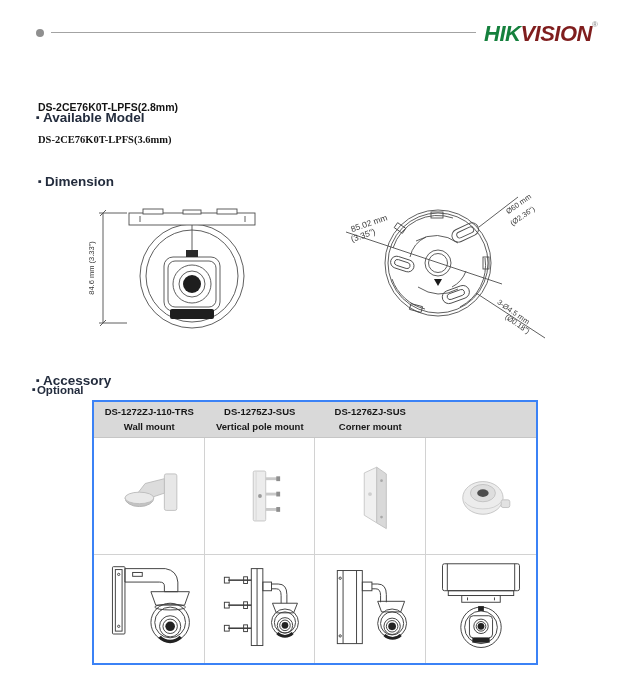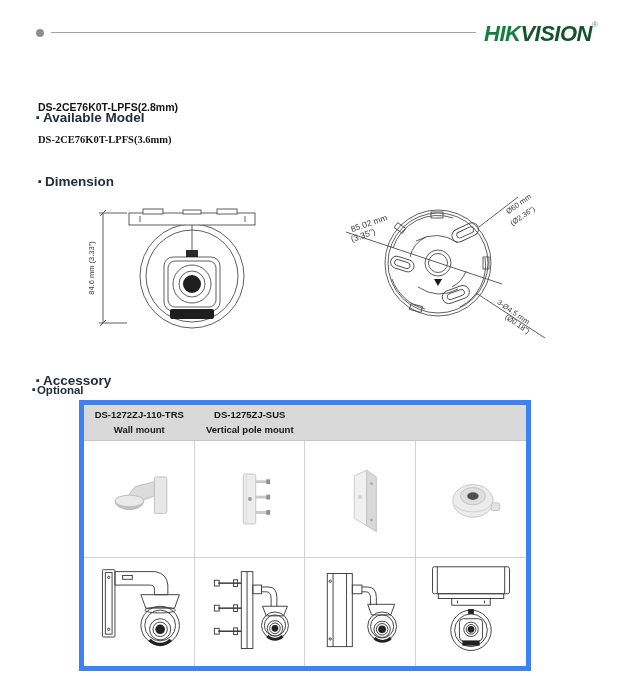--- a/index.html
+++ b/index.html
@@ -5,42 +5,42 @@
   html,body { margin:0; padding:0; }
   body {
     width:632px; height:676px; position:relative; background:#ffffff;
     font-family:"Liberation Sans", sans-serif; color:#1a1a1a; overflow:hidden;
   }
   
   .top-dot { position:absolute; left:36px; top:29px; width:8px; height:8px; border-radius:50%; background:#8f8f8f; }
   .top-rule { position:absolute; left:51px; top:32px; width:425px; height:1px; background:#a3a3a3; }
   .logo { position:absolute; left:484px; top:20px; font-style:italic; font-weight:bold; font-size:22px; letter-spacing:-0.5px; white-space:nowrap; }
   .logo-hik { color:#15803d; }
-  .logo-vision { color:#14532d; }
+  .logo-vision { color:#7f1d1d; }
   .logo-reg { color:#9a9a9a; font-size:8px; vertical-align:14px; font-style:normal; }
 
   
   .heading { position:absolute; font-weight:bold; color:#232c3d; font-size:13.5px; }
   .heading .bullet { font-size:11px; margin-right:3px; position:relative; top:-1px; }
   .h-available { left:36px; top:98px;margin-top:12px; }
   .h-dimension { left:38px; top:174px; }
   .h-accessory { left:36px; top:373px; }
   .h-optional  { left:32px; top:384px; font-size:11.5px; }
   .h-optional .bullet { margin-right:1px; }
   .model-line { position:absolute; left:38px; font-size:10.5px; font-weight:bold; color:#141414; }
   .m1 { top:101px; } .m2 { top:134px;font-family:Liberation Serif, serif; }
 
   
   .front-view { position:absolute; left:85px; top:200px; }
   .base-view  { position:absolute; left:330px; top:186px; }
   .dim-label  { font-size:7.5px; fill:#3a3a3a; }
   .dim-label-lg { font-size:8.5px; fill:#3a3a3a; }
 
   
-  .acc-table { position:absolute; left:79px; top:400px; width:442px; border:5px solid #3b82f6; background:#fff; }
+  .acc-table { position:absolute; left:92px; top:400px; width:442px; border:2px solid #3b82f6; background:#fff; }
   .acc-header { display:grid; grid-template-columns:repeat(4,1fr); background:#d9d9d9; height:35px; align-items:center; border-bottom:1px solid #c6c6c6; }
   .acc-head-cell { text-align:center; font-weight:bold; font-size:9.5px; line-height:1.5; color:#161616; }
   .acc-row { display:grid; grid-template-columns:repeat(4,1fr); }
   .acc-cell { height:116px; border-right:1px solid #d2d2d2; border-bottom:1px solid #d2d2d2; display:flex; align-items:center; justify-content:center; background:#fff; }
   .acc-cell.last { border-right:none; }
   .acc-row.r2 .acc-cell { height:108px; border-bottom:none; }
   svg { display:block; }
 </style>
 </head>
 <body>
@@ -152,20 +152,24 @@
 
 <div class="acc-table">
   <div class="acc-header">
     <div class="acc-head-cell">
       <div>DS-1272ZJ-110-TRS</div>
       <div>Wall mount</div>
     </div>
     <div class="acc-head-cell">
       <div>DS-1275ZJ-SUS</div>
       <div>Vertical pole mount</div>
+    </div>
+    <div class="acc-head-cell">
+      <div>DS-1276ZJ-SUS</div>
+      <div>Corner mount</div>
     </div>
   </div>
 
   <div class="acc-row r1">
     <div class="acc-cell">
       <svg width="96" height="96" viewBox="0 0 100 100">
         <rect x="66" y="27" width="13" height="38" rx="2" fill="#e7e7e7" stroke="#c0c0c0"></rect>
         <path d="M36,50 L46,37 L66,32 L66,47 L48,53 Z" fill="#dcdcdc" stroke="#bdbdbd"></path>
         <path d="M25,52 a15,9 0 0 0 30,0 z" fill="#c3c3c3" stroke="#b3b3b3"></path>
         <ellipse cx="40" cy="52" rx="15" ry="6" fill="#e9e9e9" stroke="#bdbdbd"></ellipse>

